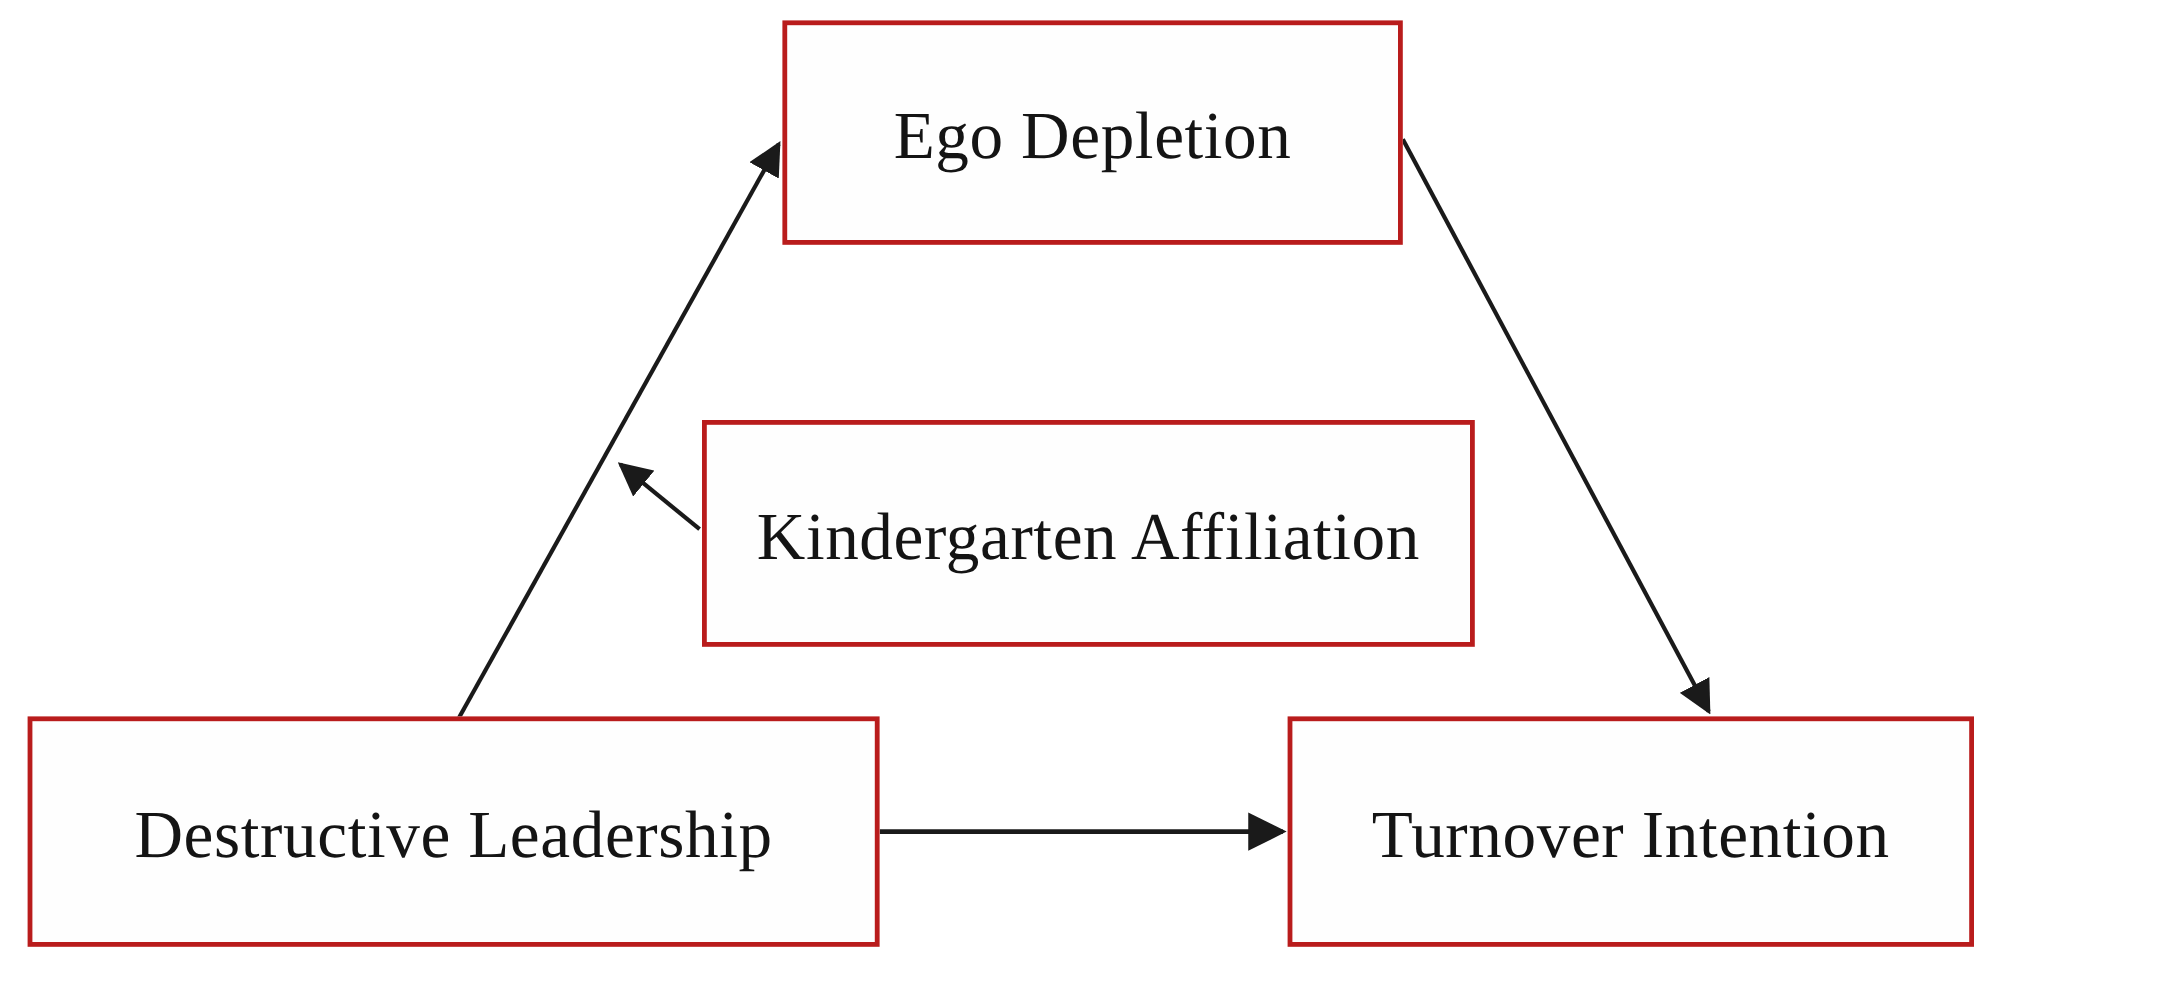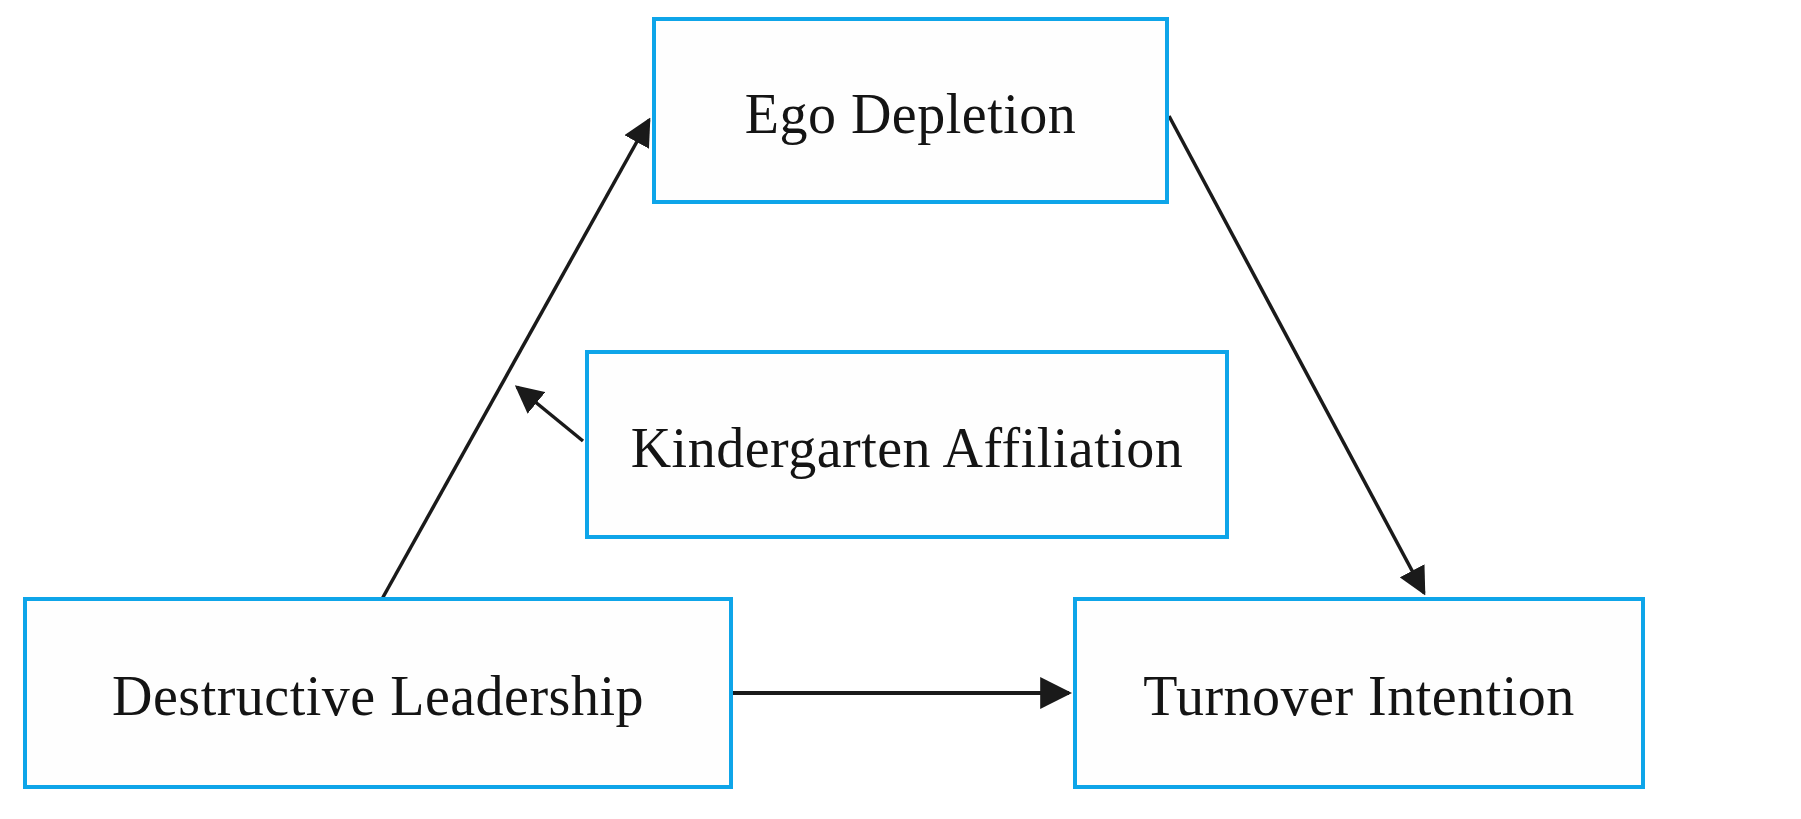--- a/index.html
+++ b/index.html
@@ -18,21 +18,21 @@
   .arrow-layer {
     position: absolute;
     left: 0;
     top: 0;
     width: 1801px;
     height: 819px;
   }
   .node {
     position: absolute;
     box-sizing: border-box;
-    border: 4px solid #0ea5e9;
+    border: 4px solid #b91c1c;
     background: #fefefe;
     display: flex;
     align-items: center;
     justify-content: center;
   }
   .node .label {
     color: #141414;
     font-size: 56px;
     line-height: 1;
     white-space: nowrap;

